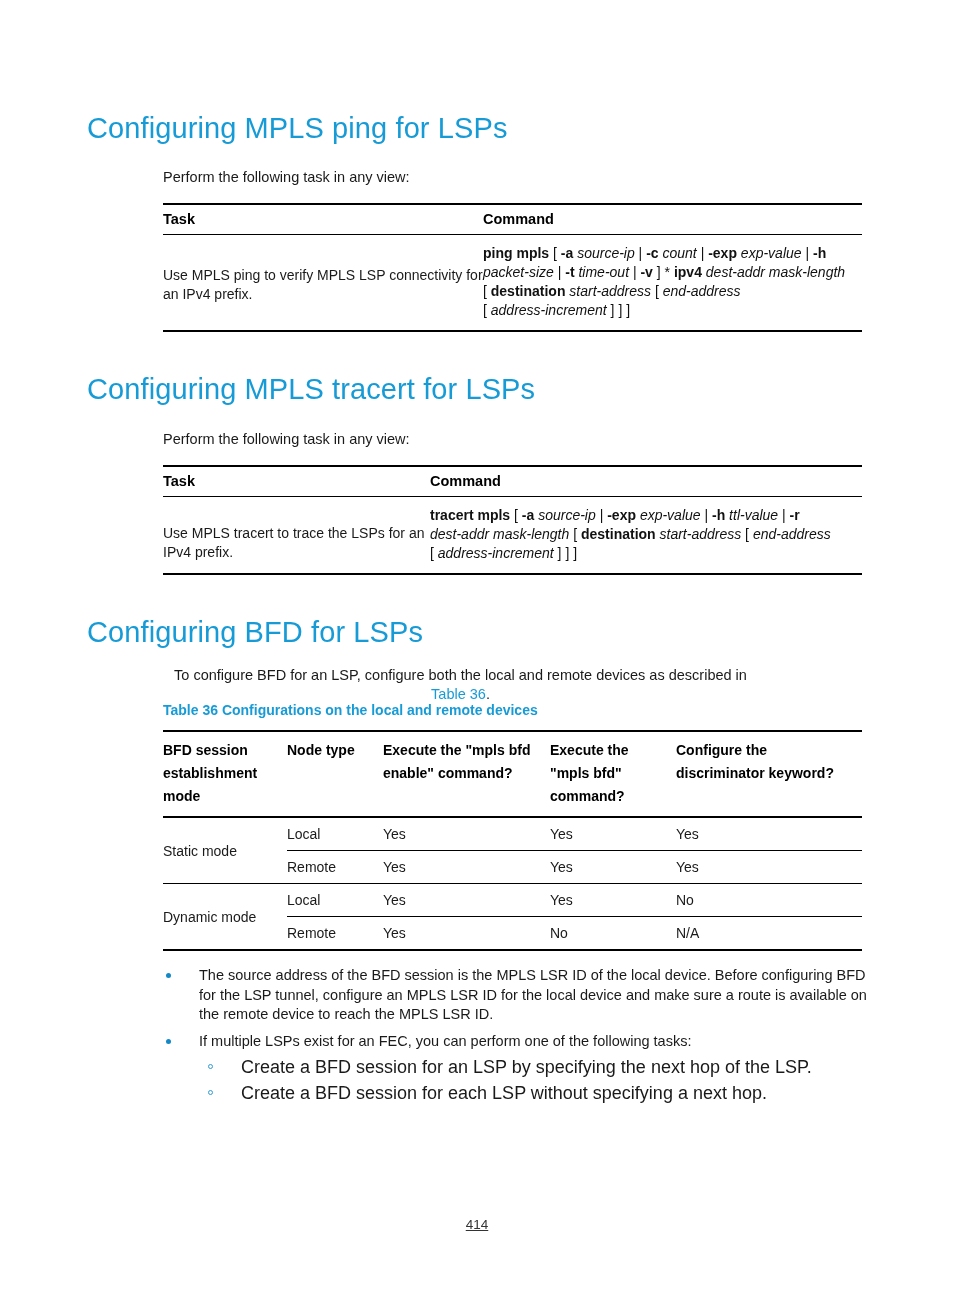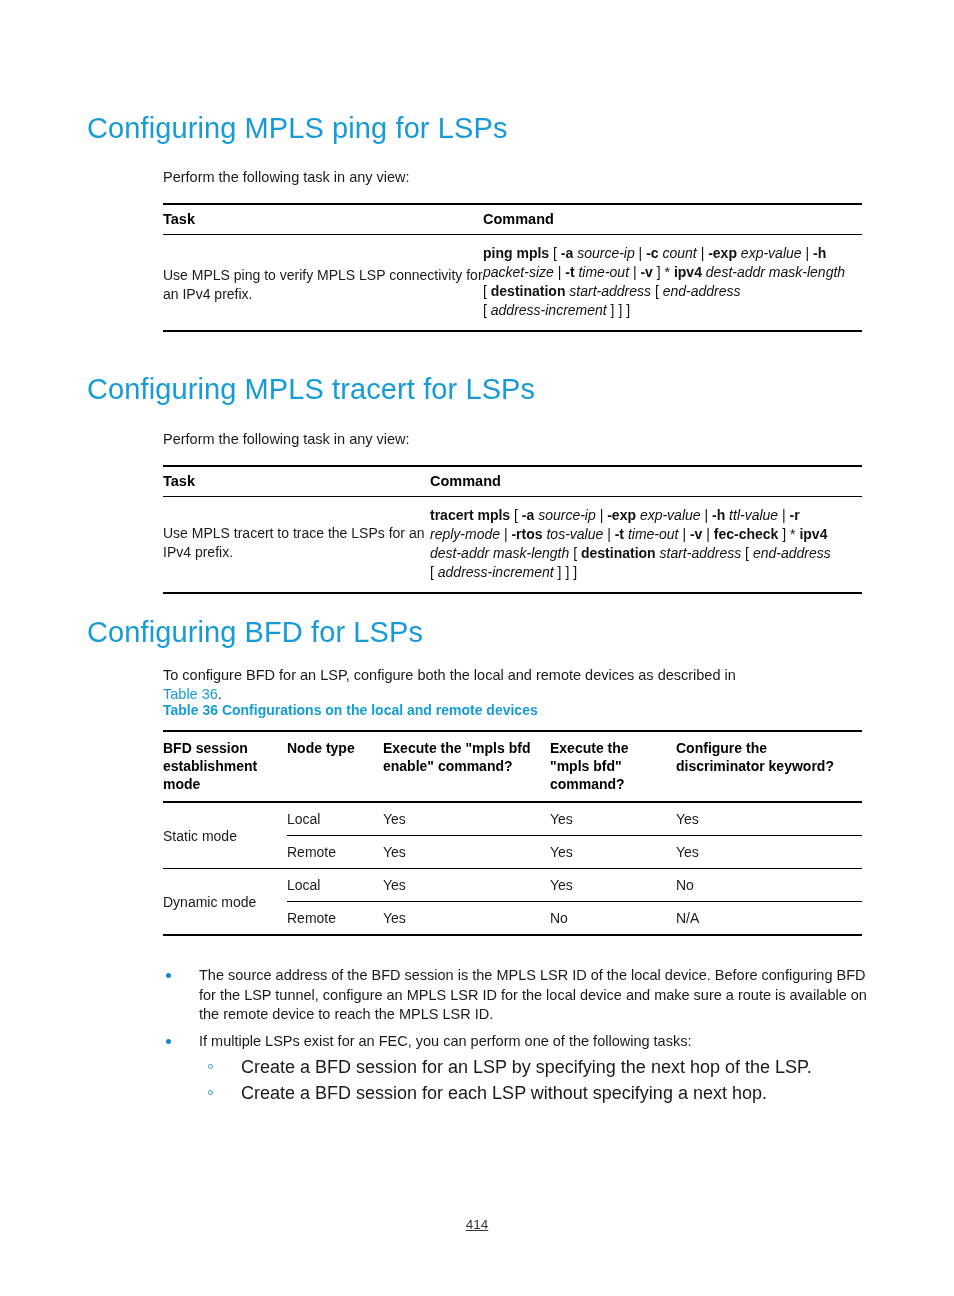--- a/index.html
+++ b/index.html
@@ -39,20 +39,21 @@
   }
 
   
   .body-p {
     position: absolute;
     left: 163px;
     margin: 0;
     font-size: 14.5px;
     line-height: 19px;
     color: #1a1a1a;
+    text-align: center;
   }
 
   .link {
     color: #179BD7;
   }
 
   
   .cmd-table {
     position: absolute;
     left: 163px;
@@ -96,21 +97,21 @@
   .bfd-table {
     position: absolute;
     left: 163px;
     width: 699px;
     border-collapse: collapse;
     table-layout: fixed;
   }
   .bfd-table th {
     font-size: 14px;
     font-weight: bold;
-    line-height: 18px;
+    line-height: 23px;
     text-align: left;
     vertical-align: top;
     padding: 7px 8px 8px 0;
     color: #000;
     margin-left: 34px;
   }
   .bfd-table td {
     font-size: 14px;
     line-height: 18px;
     text-align: left;
@@ -229,21 +230,20 @@
     <div class="hline-thick"></div>
     <div class="hrow">
       <div class="hcell" style="width:267px;">Task</div>
       <div class="hcell" style="width:432px;">Command</div>
     </div>
     <div class="hline-med"></div>
     <div class="brow">
       <div class="task-cell" style="width:267px; padding-top:18px;">Use MPLS tracert to trace the LSPs for an IPv4 prefix.</div>
       <div class="cmd-cell" style="width:432px;">
         <div><b>tracert mpls</b> [ <b>-a</b> <i>source-ip</i> | <b>-exp</b> <i>exp-value</i> | <b>-h</b> <i>ttl-value</i> | <b>-r</b></div>
-        <div><i>reply-mode</i> | <b>-rtos</b> <i>tos-value</i> | <b>-t</b> <i>time-out</i> | <b>-v</b> | <b>fec-check</b> ] * <b>ipv4</b></div>
         <div><i>dest-addr mask-length</i> [ <b>destination</b> <i>start-address</i> [ <i>end-address</i></div>
         <div>[ <i>address-increment</i> ] ] ]</div>
       </div>
     </div>
     <div class="hline-thick"></div>
   </div>
 
   <h1 class="doc-h1" style="top:607px;">Configuring BFD for LSPs</h1>
 
   <p class="body-p" style="top:658px;">

